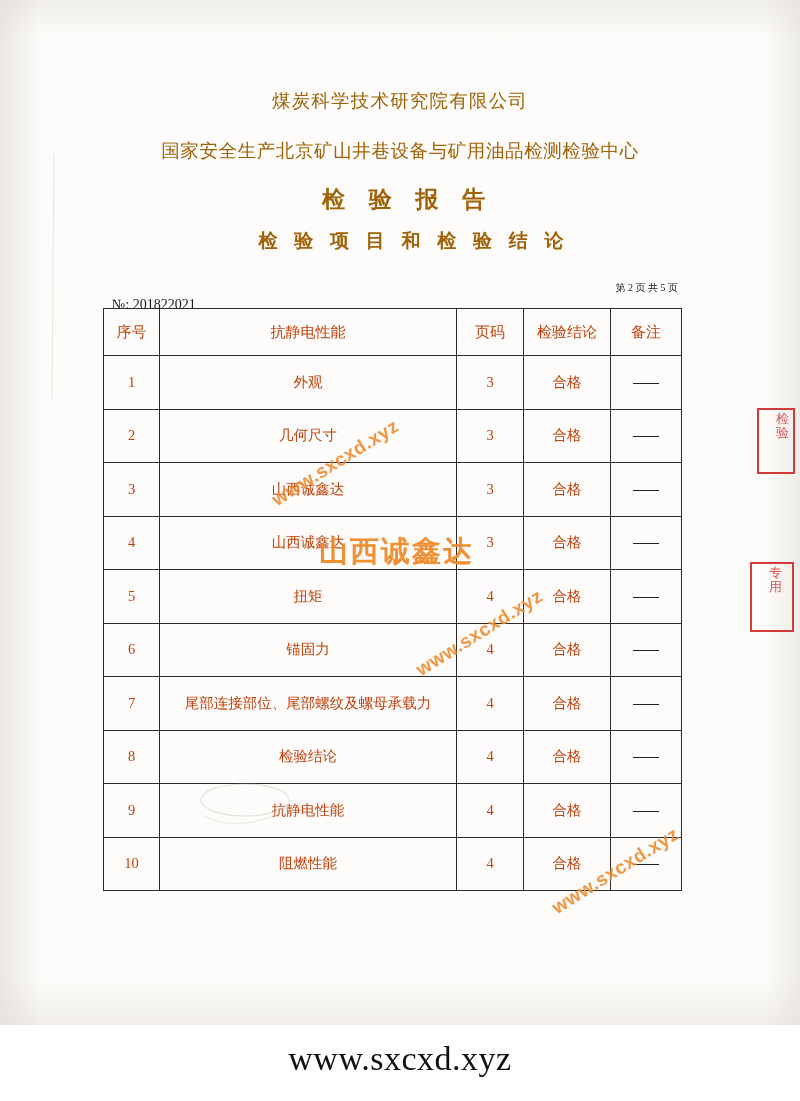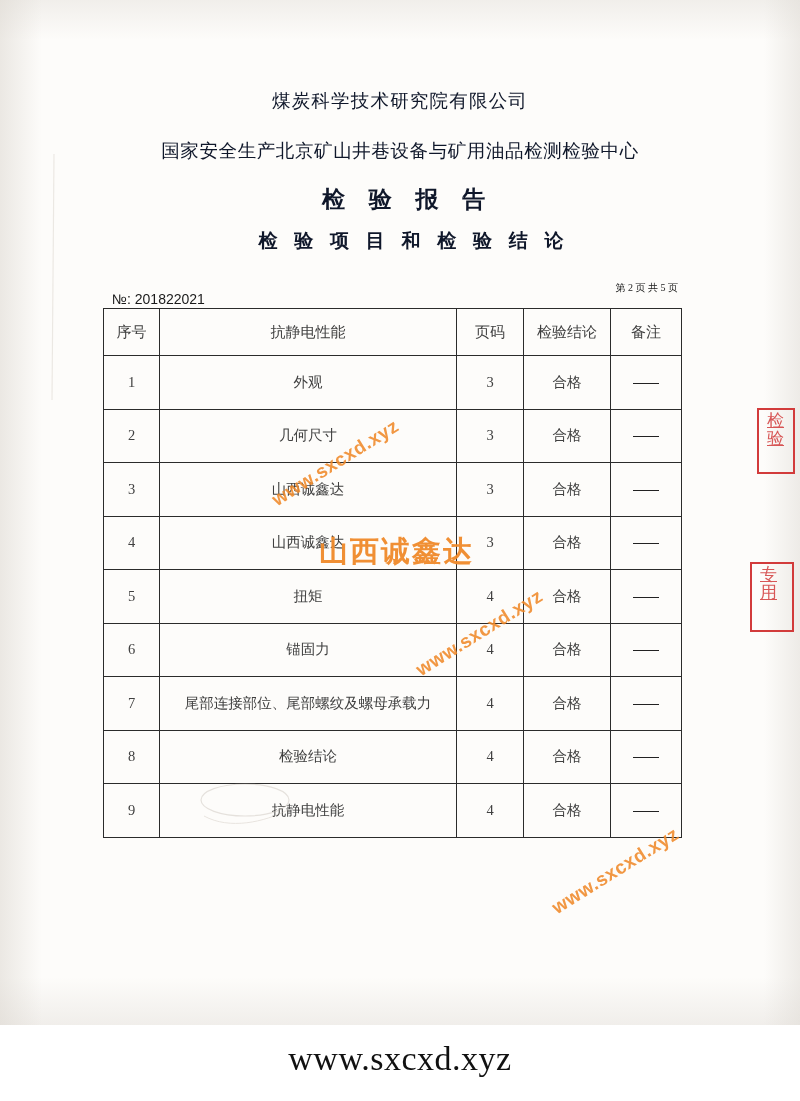--- a/index.html
+++ b/index.html
@@ -40,21 +40,21 @@
 
   .doc {
     position: absolute;
     left: 0; top: 0;
     width: 800px;
   }
 
   .hdr {
     text-align: center;
     font-family: "Liberation Serif", "DejaVu Serif", serif;
-    color: #0f172a;
+    color: #a16207;
   }
   .hdr-line1 {
     position: absolute;
     left: 0; right: 0;
     top: 88px;
     font-size: 18.5px;
     letter-spacing: 1.2px;
   }
   .hdr-line2 {
     position: absolute;
@@ -85,22 +85,22 @@
   .meta-row {
     position: absolute;
     top: 281px;
     left: 112px;
     width: 570px;
     height: 20px;
     font-size: 14px;
   }
   .meta-no {
     position: absolute;
-    left: 0; top: 10px;
-    font-family: Liberation Sans, sans-serif;
+    left: 0; top: 16px;
+    font-family: Liberation Serif, serif;
     white-space: nowrap;
   }
   .meta-pages {
     position: absolute;
     right: 4px; top: 0;
     white-space: nowrap;
     font-size: 10px;
   }
 
   
@@ -112,21 +112,21 @@
     border-collapse: collapse;
     table-layout: fixed;
     background: transparent;
   }
   table.report th,
   table.report td {
     border: 1px solid #2b2b2b;
     text-align: center;
     vertical-align: middle;
     font-size: 14.5px;
-    color: #404040;
+    color: #c2410c;
     padding: 0;
     height: 52.5px;
   }
   table.report thead th {
     height: 46px;
     font-weight: normal;
     font-size: 15px;
   }
   col.c-seq   { width: 56px; }
   col.c-item  { width: 297px; }
@@ -171,25 +171,24 @@
   
   .stamp {
     position: absolute;
     border: 2px solid #d23b3b;
     color: #d23b3b;
     font-family: "Liberation Sans", sans-serif;
     overflow: hidden;
   }
   .stamp span {
     display: block;
-    font-size: 17px;
+    font-size: 13px;
     line-height: 1.05;
-    padding: 2px 8px;
+    padding: 2px 17px;
     opacity: 0.85;
-    text-decoration: underline;
   }
   .stamp-1 {
     left: 757px; top: 408px;
     width: 34px; height: 62px;
   }
   .stamp-2 {
     left: 750px; top: 520px;
     width: 40px; height: 66px;
     border-width: 2px;
     margin-top: 42px;
@@ -304,20 +303,27 @@
           <td>合格</td>
           <td><span class="dash"></span></td>
         </tr>
         <tr>
           <td>9</td>
           <td>抗静电性能</td>
           <td>4</td>
           <td>合格</td>
           <td><span class="dash"></span></td>
         </tr>
+        <tr>
+          <td>10</td>
+          <td>阻燃性能</td>
+          <td>4</td>
+          <td>合格</td>
+          <td><span class="dash"></span></td>
+        </tr>
       </tbody>
     </table>
 
   </div>
 
   <div class="wm wm-diag" style="left:268px; top:492px;">www.sxcxd.xyz</div>
   <div class="wm wm-diag" style="left:412px; top:662px;">www.sxcxd.xyz</div>
   <div class="wm wm-diag" style="left:548px; top:900px;">www.sxcxd.xyz</div>
   <div class="wm wm-big" style="left:319px; top:532px;">山西诚鑫达</div>
 

